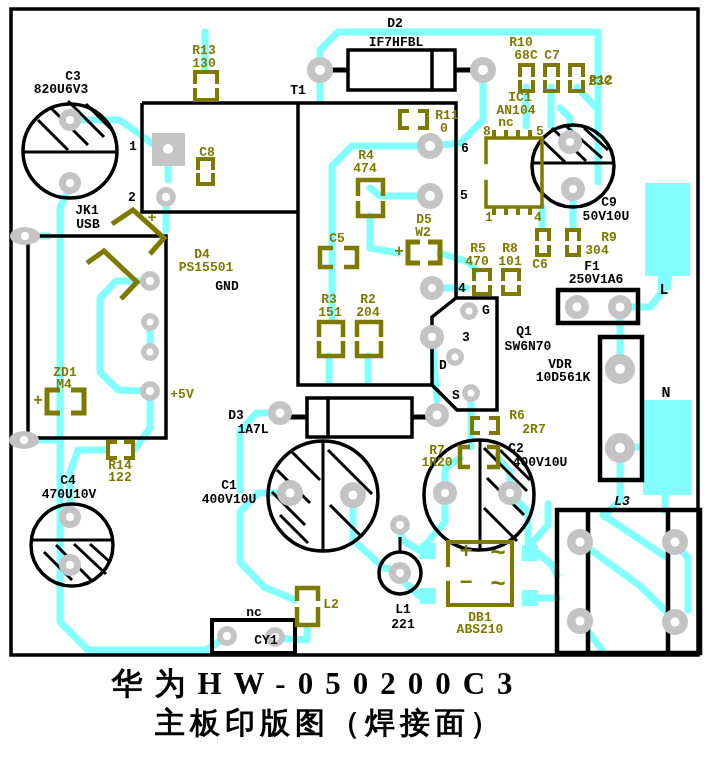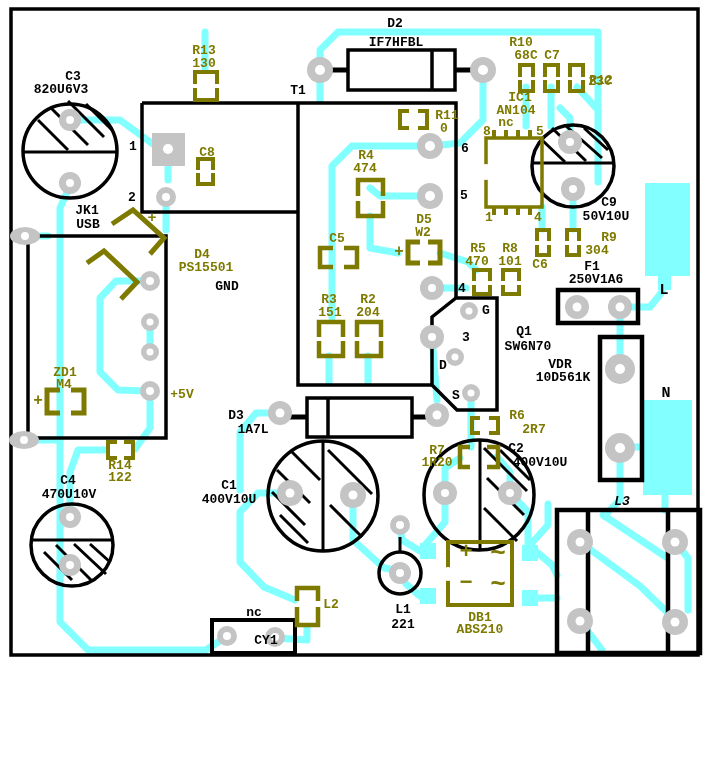--- a/index.html
+++ b/index.html
@@ -466,14 +466,16 @@
       <div class="lbl olive" style="left: 480px; top: 623px;">ABS210</div>
       <div class="lbl olive" style="left: 38px; top: 393px; font-size: 16px;">+</div>
       <div class="lbl olive" style="left: 152px; top: 211px; font-size: 15px;">+</div>
       <div class="lbl olive" style="left: 399px; top: 244px; font-size: 16px;">+</div>
       <div class="lbl olive" style="left: 466px; top: 542px; font-size: 22px;">+</div>
       <div class="lbl olive" style="left: 498px; top: 541px; font-size: 26px;">~</div>
       <div class="lbl olive" style="left: 466px; top: 573px; font-size: 22px;">−</div>
       <div class="lbl olive" style="left: 498px; top: 572px; font-size: 26px;">~</div>
     </div>
 
+<div class="t1">华为HW-050200C3</div>
+<div class="t2">主板印版图（焊接面）</div>
 
 </div>
 
 </body></html>

